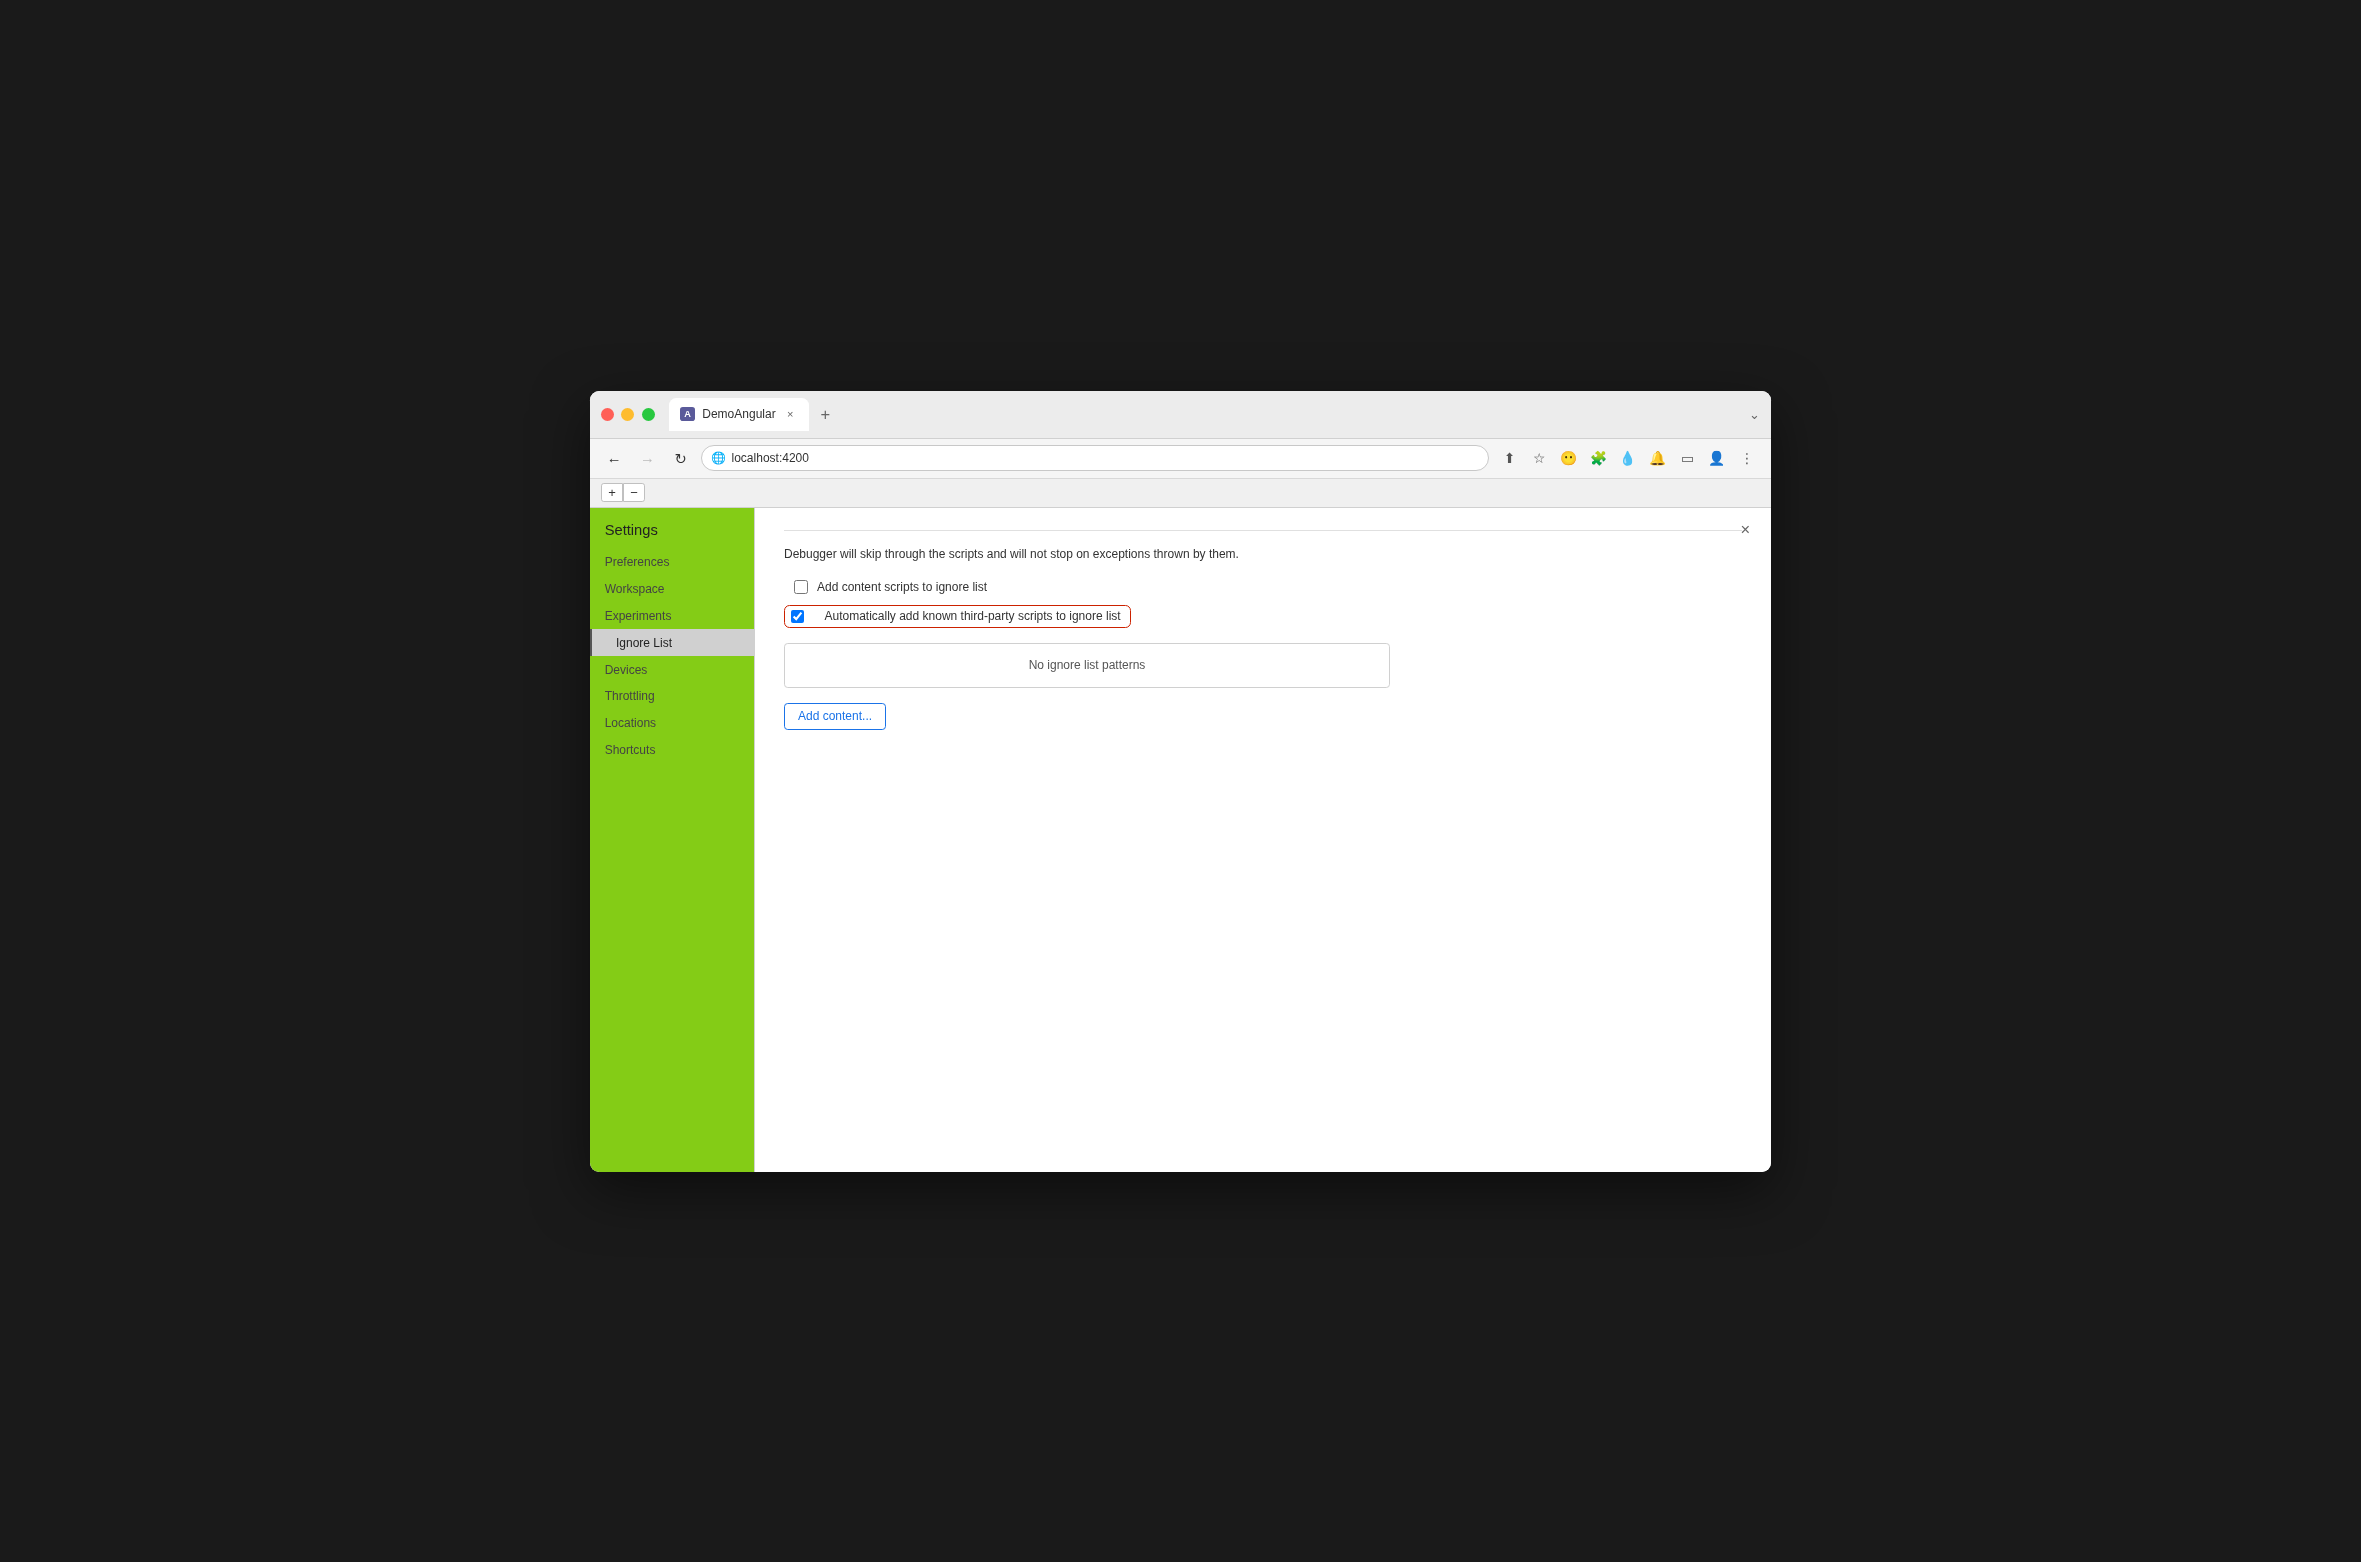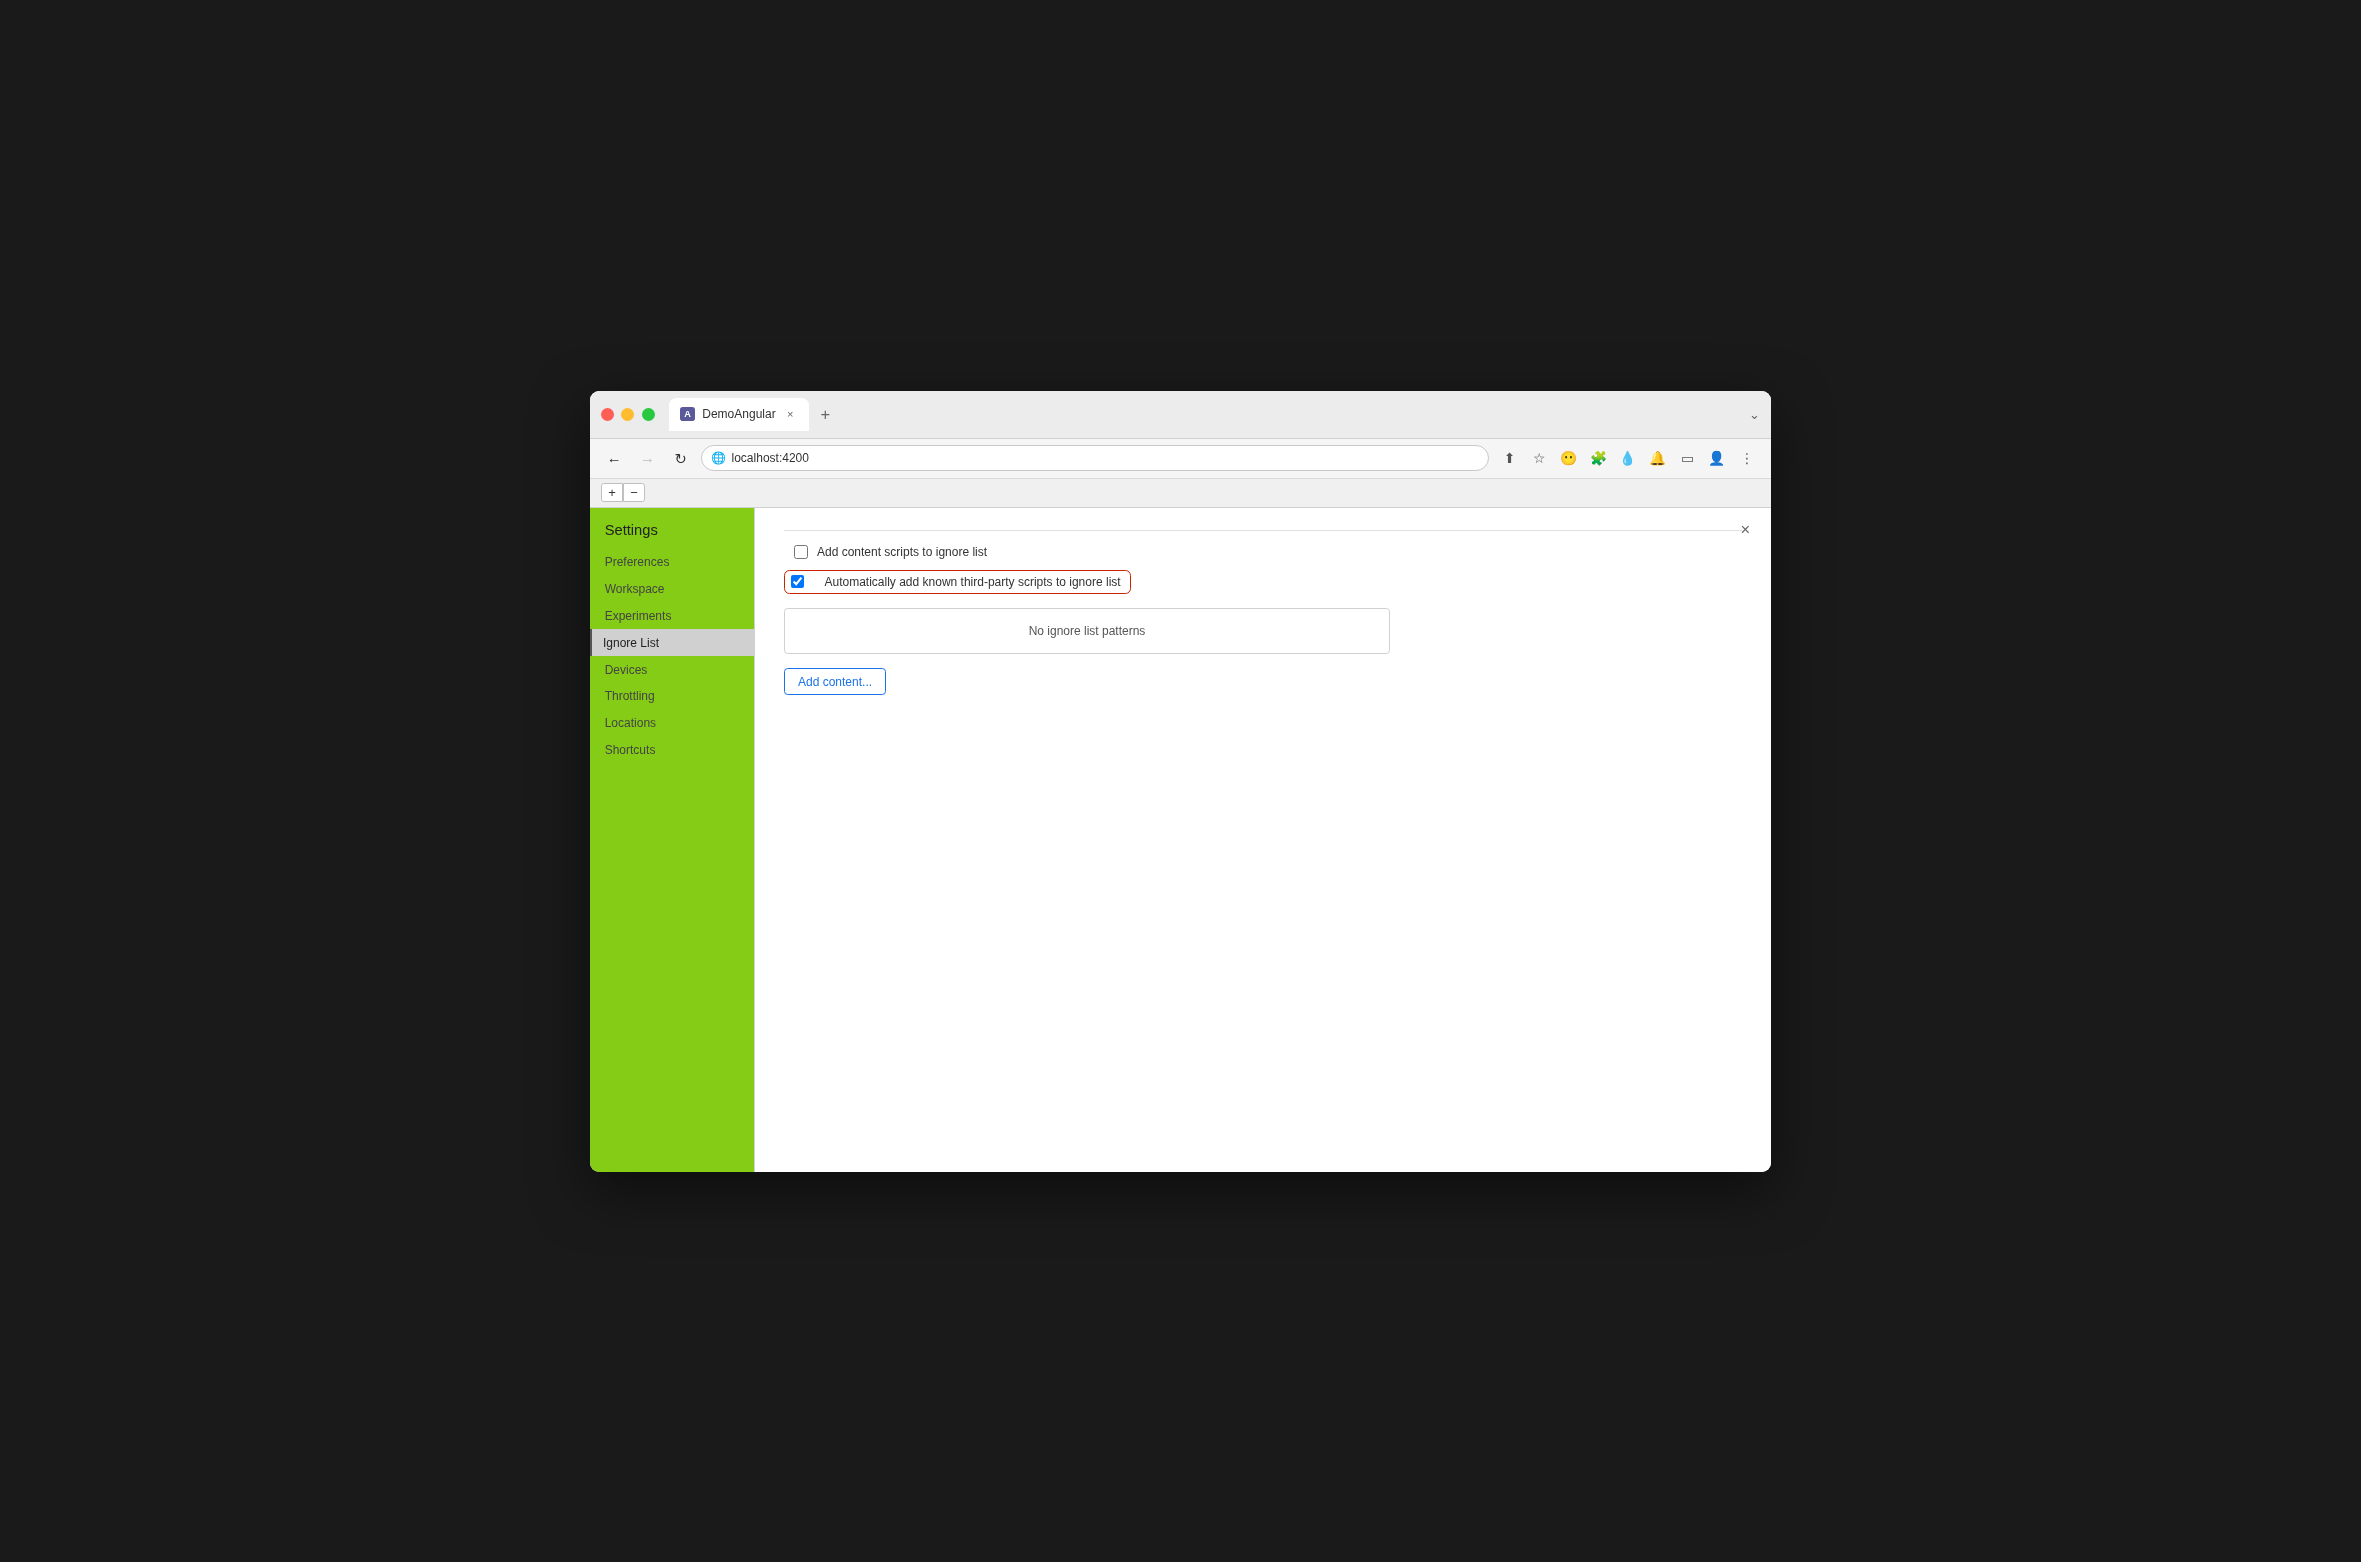--- a/index.html
+++ b/index.html
@@ -215,21 +215,21 @@
     .sidebar-item {
       padding: 6.4px 14.7px;
       font-size: 12px;
       color: #444;
       cursor: pointer;
       border-radius: 0;
     }
     .sidebar-item.active {
       background: #d0d0d0;
       border-left: 2.8px solid #555;
-      padding-left: 11px;
+      padding-left: 24px;
       font-weight: 500;
       color: #222;
     }
     
     .main-content {
       flex: 1;
       background: #ffffff;
       padding: 22px 29px;
       overflow-y: auto;
       position: relative;
@@ -374,20 +374,21 @@
       <div class="sidebar-item">Throttling</div>
       <div class="sidebar-item">Locations</div>
       <div class="sidebar-item">Shortcuts</div>
     </div>
 
     <div class="main-content">
       <span class="close-btn">×</span>
 
       <hr class="panel-divider">
 
+      <p class="panel-description">Debugger will skip through the scripts and will not stop on exceptions thrown by them.</p>
 
       
       <div class="checkbox-row">
         <input type="checkbox" id="cb1" style="">
         <label for="cb1" class="checkbox-label">Add content scripts to ignore list</label>
       </div>
 
       
       <div class="highlighted-row">
         <input type="checkbox" id="cb2" checked="" style="">

